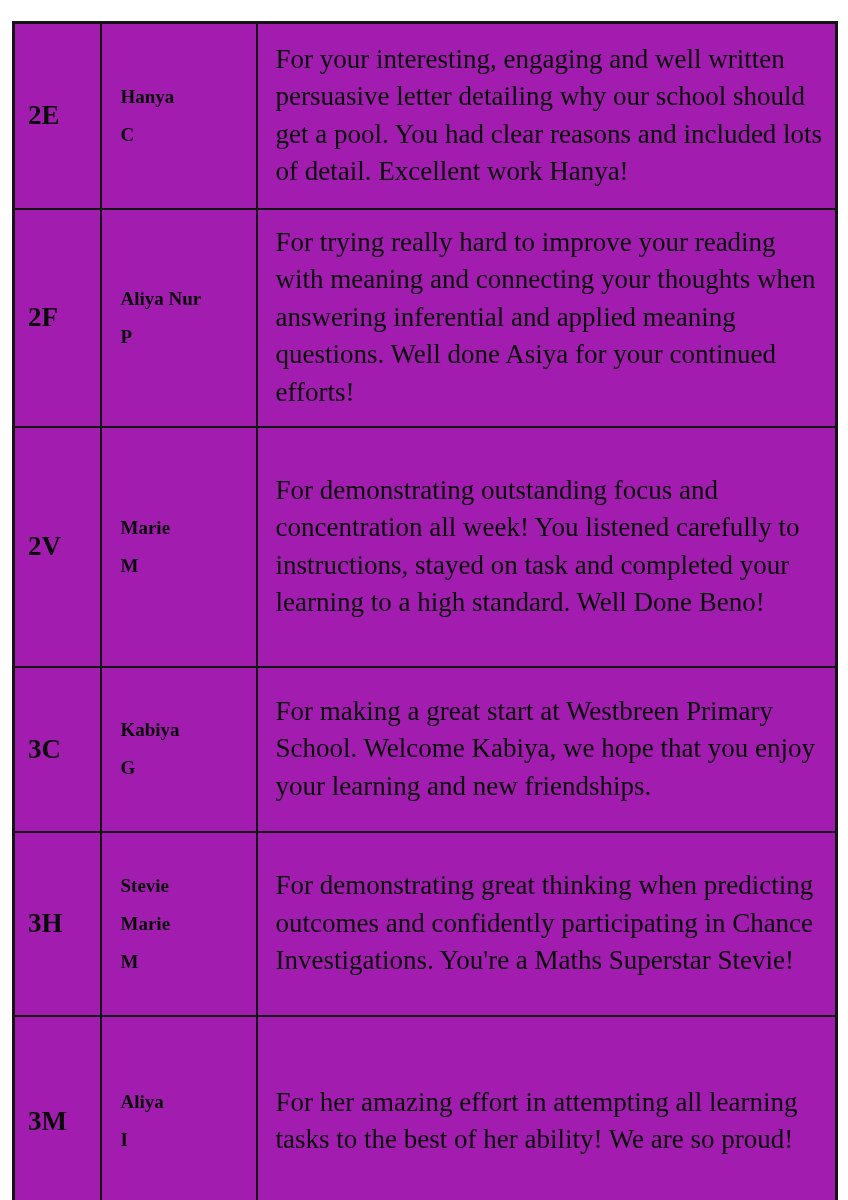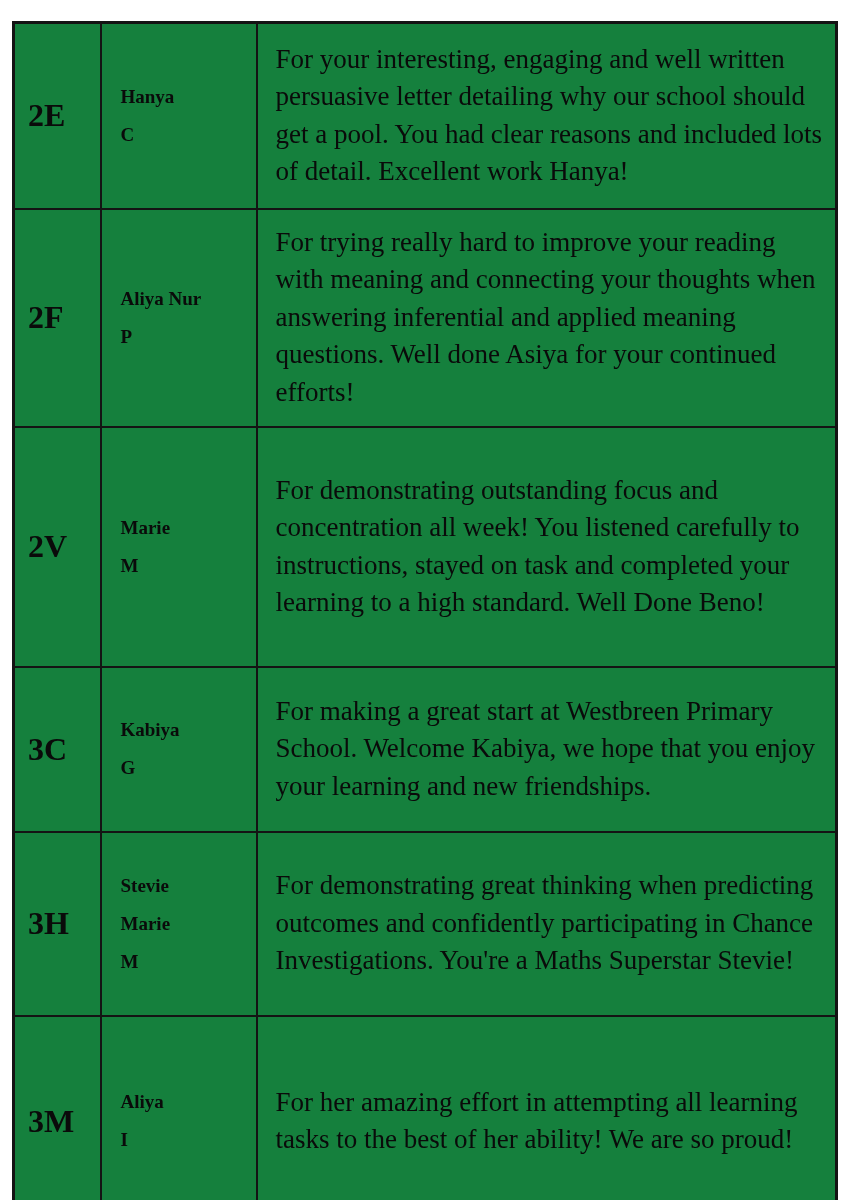--- a/index.html
+++ b/index.html
@@ -27,33 +27,33 @@
     top: 21px;
     width: 823px;
     height: 1159px;
     border-collapse: collapse;
     table-layout: fixed;
     border: 3px solid #141414;
   }
   .awards-table td {
     border: 2px solid #141414;
     vertical-align: middle;
-    background: #15803d;
+    background: #a21caf;
     margin-top: 31px;
   }
   .awards-table tr.r0 { height: 186px; }
   .awards-table tr.r1 { height: 218px; }
   .awards-table tr.r2 { height: 240px; }
   .awards-table tr.r3 { height: 165px; }
   .awards-table tr.r4 { height: 184px; }
   .awards-table tr.r5 { height: 212px; }
 
   td.class-cell {
     font-weight: bold;
-    font-size: 32px;
+    font-size: 27px;
     line-height: 37px;
     padding-left: 13px;
     padding-right: 4px;
   }
   td.name-cell {
     font-weight: bold;
     font-size: 19px;
     line-height: 38px;
     padding-left: 19px;
     padding-right: 6px;

